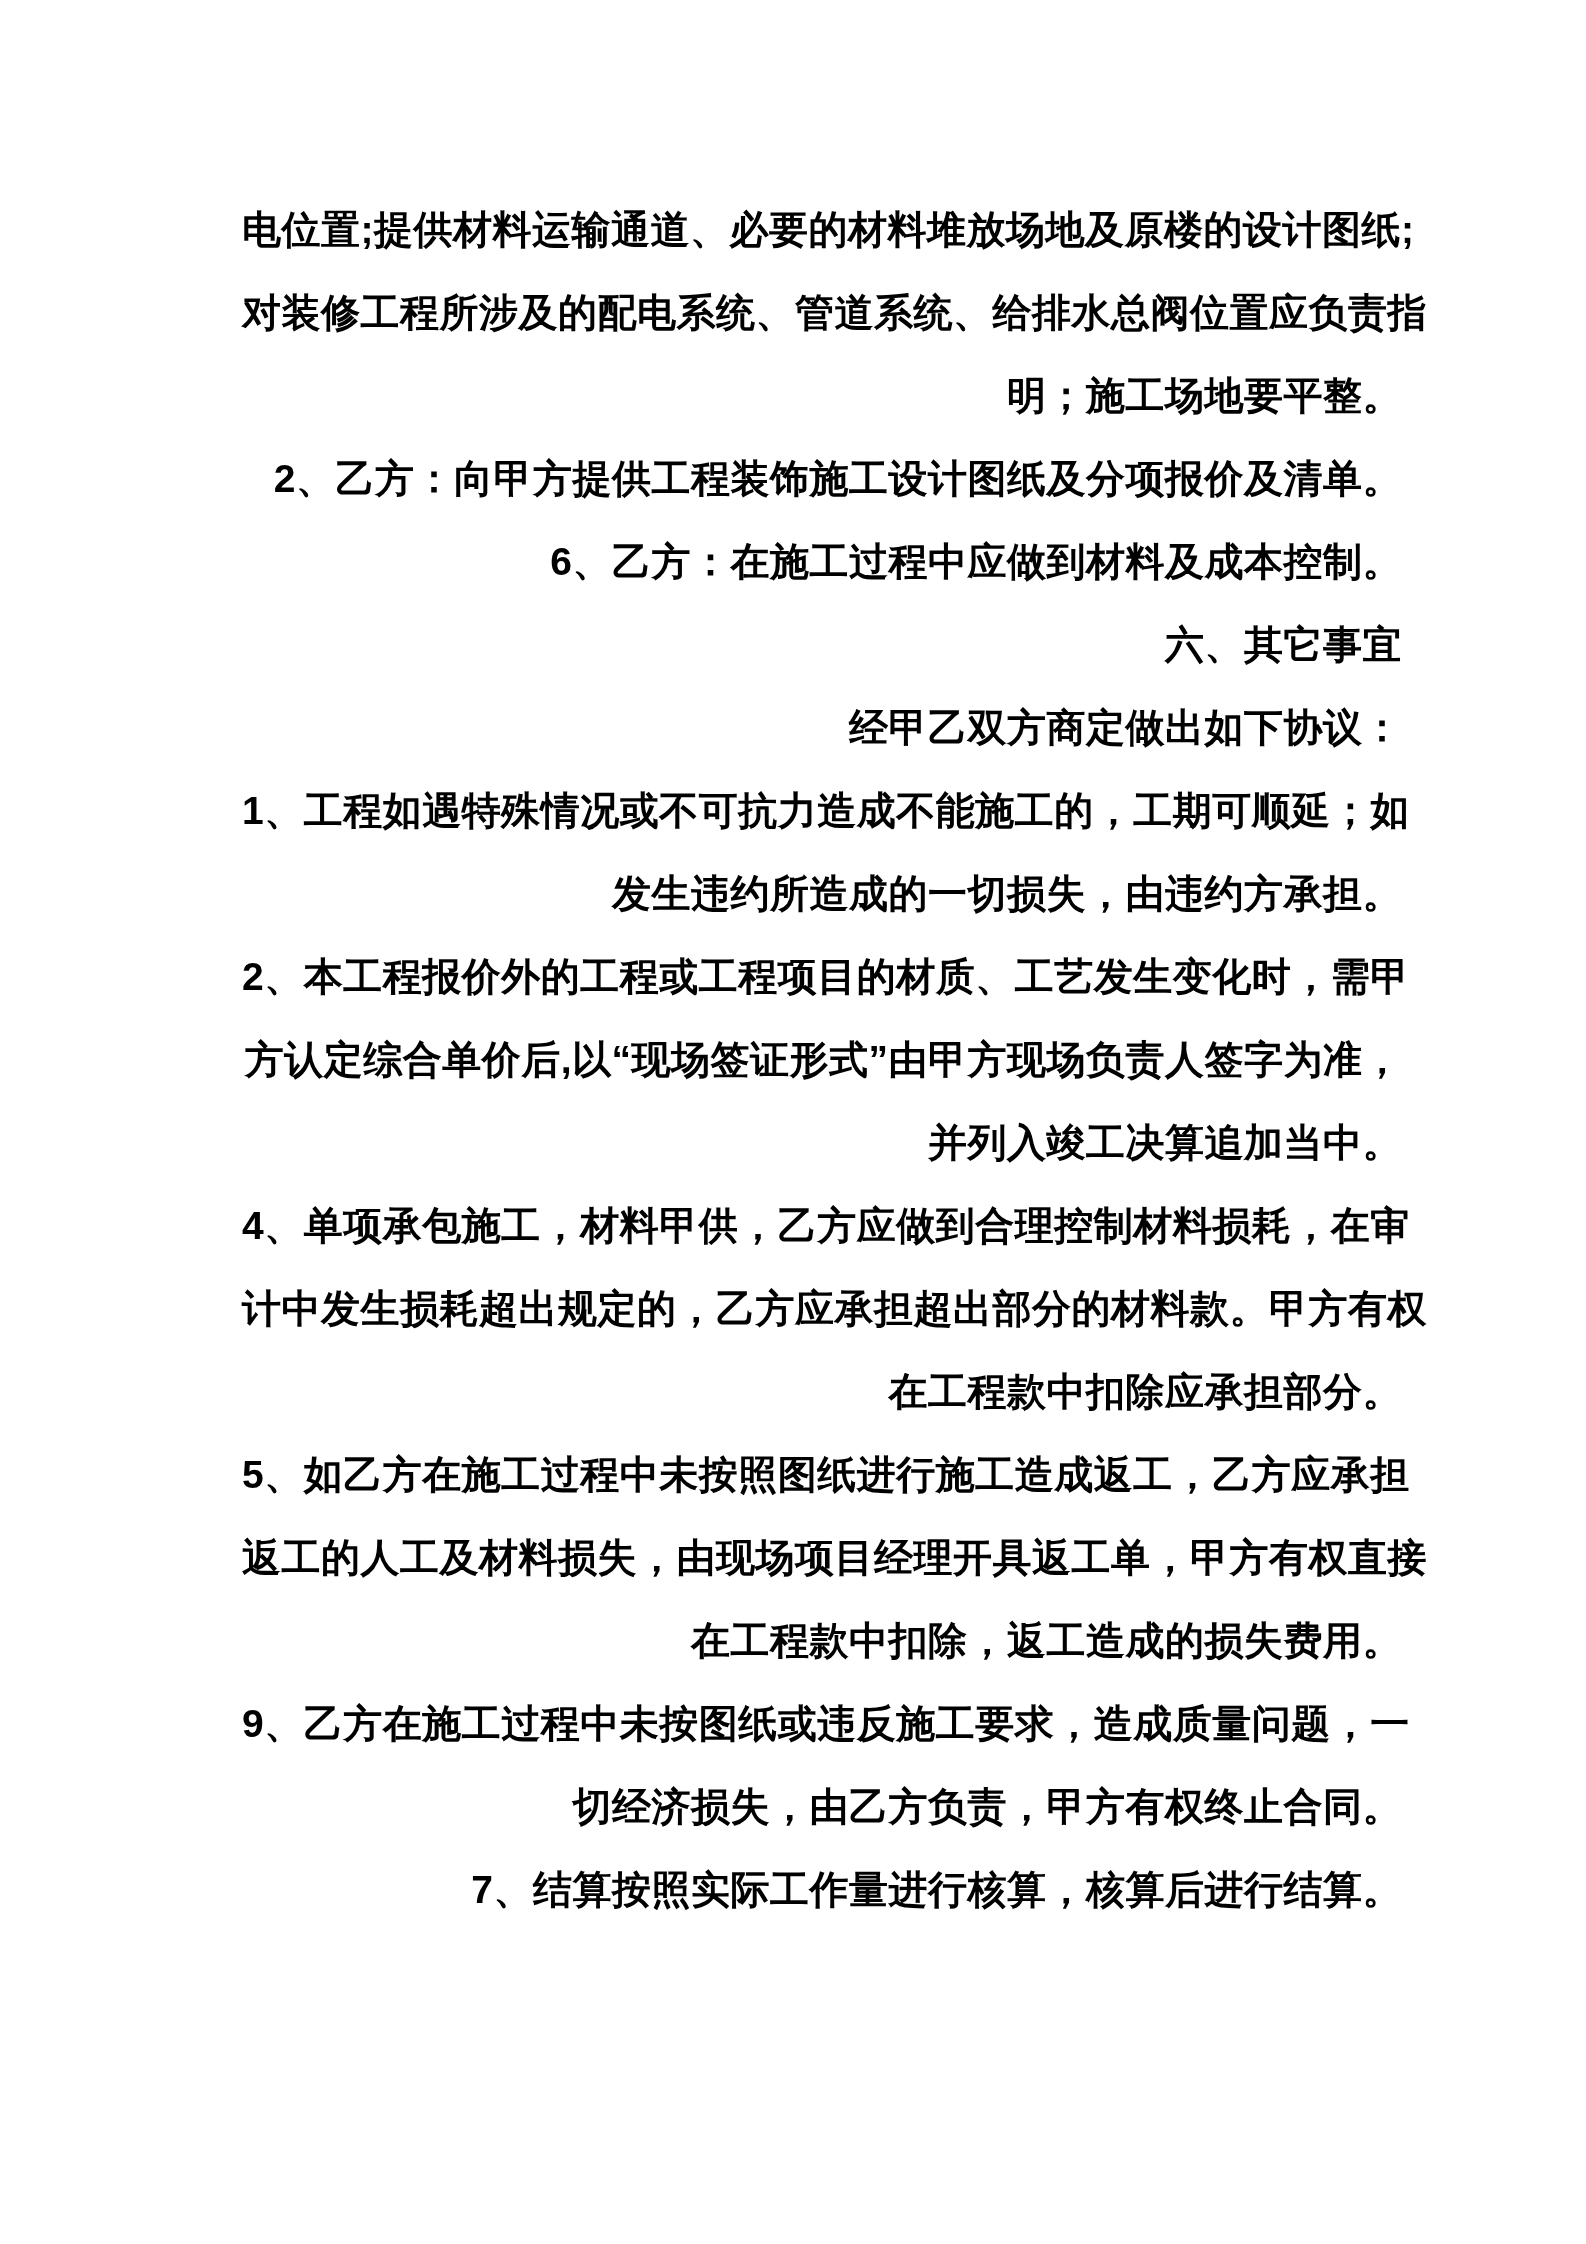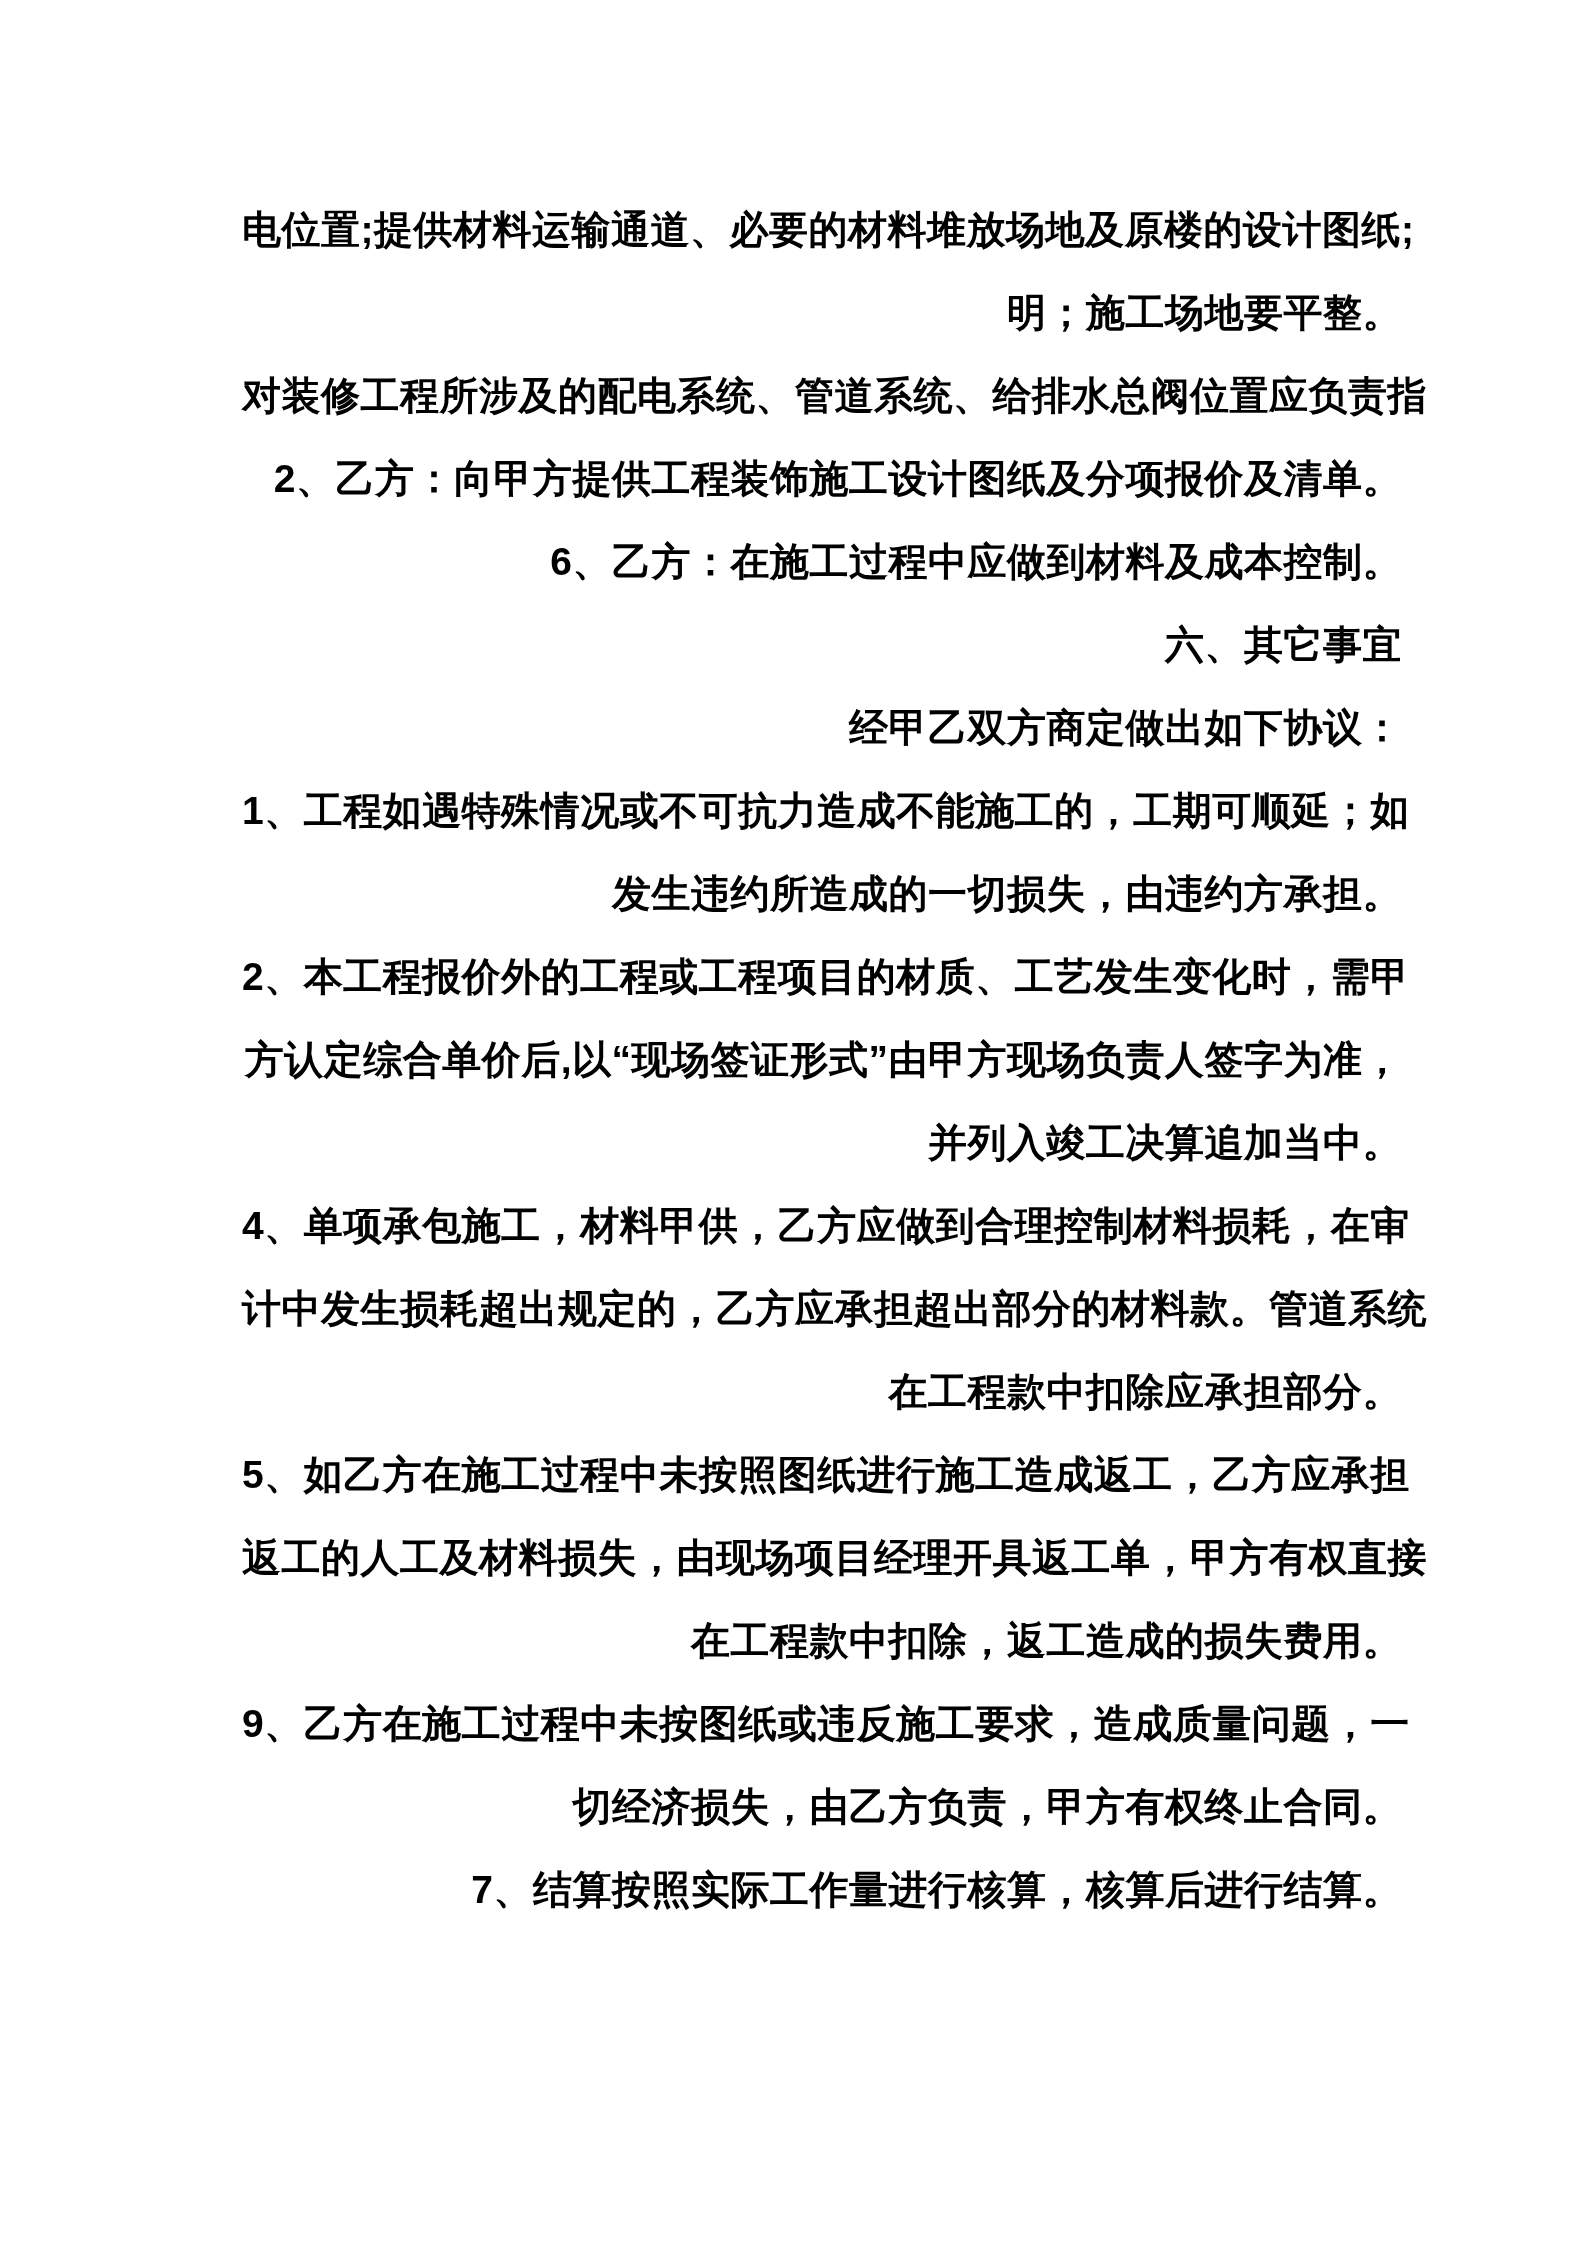--- a/index.html
+++ b/index.html
@@ -31,33 +31,33 @@
     white-space: pre;
     letter-spacing: 0.5px;
   }
 </style>
 </head>
 <body>
 
 <div class="page">
   <div class="text-block">
     <div class="line">电位置;提供材料运输通道、必要的材料堆放场地及原楼的设计图纸;</div>
+    <div class="line">对装修工程所涉及的配电系统、管道系统、给排水总阀位置应负责指</div>
     <div class="line">明；施工场地要平整。</div>
-    <div class="line">对装修工程所涉及的配电系统、管道系统、给排水总阀位置应负责指</div>
     <div class="line">2、乙方：向甲方提供工程装饰施工设计图纸及分项报价及清单。</div>
     <div class="line">6、乙方：在施工过程中应做到材料及成本控制。</div>
     <div class="line">六、其它事宜</div>
     <div class="line">经甲乙双方商定做出如下协议：</div>
     <div class="line">1、工程如遇特殊情况或不可抗力造成不能施工的，工期可顺延；如</div>
     <div class="line">发生违约所造成的一切损失，由违约方承担。</div>
     <div class="line">2、本工程报价外的工程或工程项目的材质、工艺发生变化时，需甲</div>
     <div class="line">方认定综合单价后,以“现场签证形式”由甲方现场负责人签字为准，</div>
     <div class="line">并列入竣工决算追加当中。</div>
     <div class="line">4、单项承包施工，材料甲供，乙方应做到合理控制材料损耗，在审</div>
-    <div class="line">计中发生损耗超出规定的，乙方应承担超出部分的材料款。管道系统</div>
+    <div class="line">计中发生损耗超出规定的，乙方应承担超出部分的材料款。甲方有权</div>
     <div class="line">在工程款中扣除应承担部分。</div>
     <div class="line">5、如乙方在施工过程中未按照图纸进行施工造成返工，乙方应承担</div>
     <div class="line">返工的人工及材料损失，由现场项目经理开具返工单，甲方有权直接</div>
     <div class="line">在工程款中扣除，返工造成的损失费用。</div>
     <div class="line">9、乙方在施工过程中未按图纸或违反施工要求，造成质量问题，一</div>
     <div class="line">切经济损失，由乙方负责，甲方有权终止合同。</div>
     <div class="line">7、结算按照实际工作量进行核算，核算后进行结算。</div>
   </div>
 </div>
 

